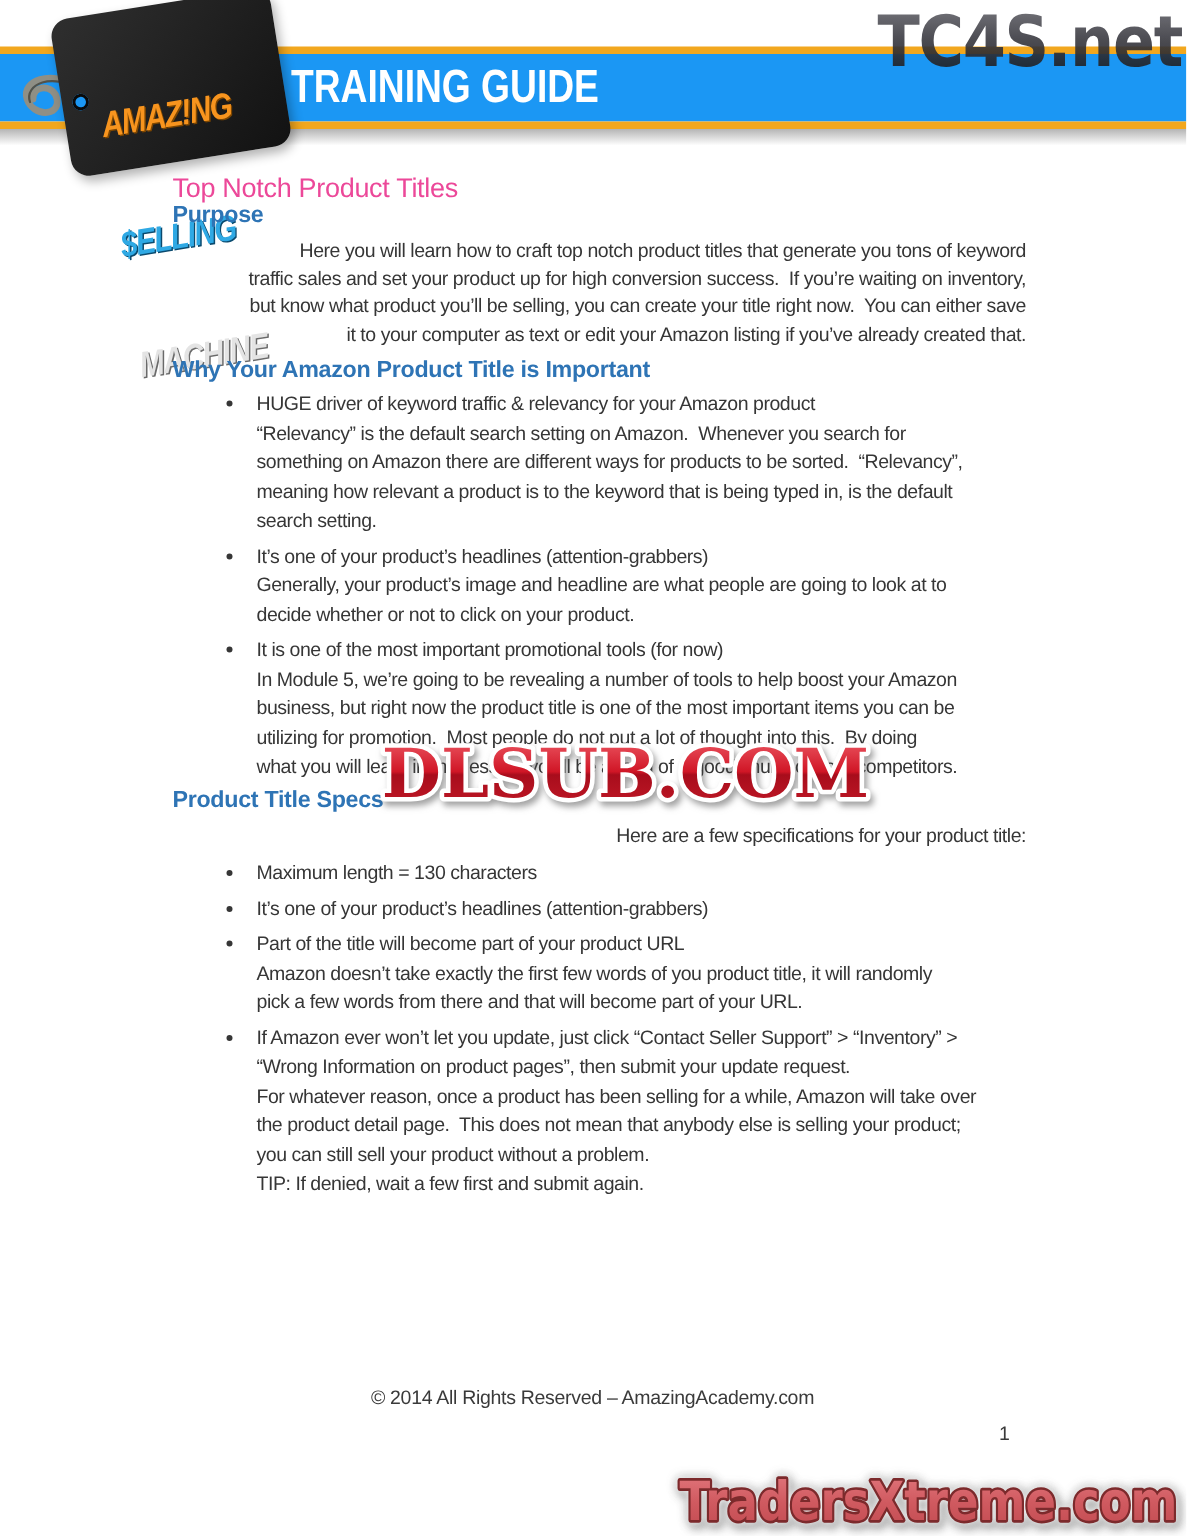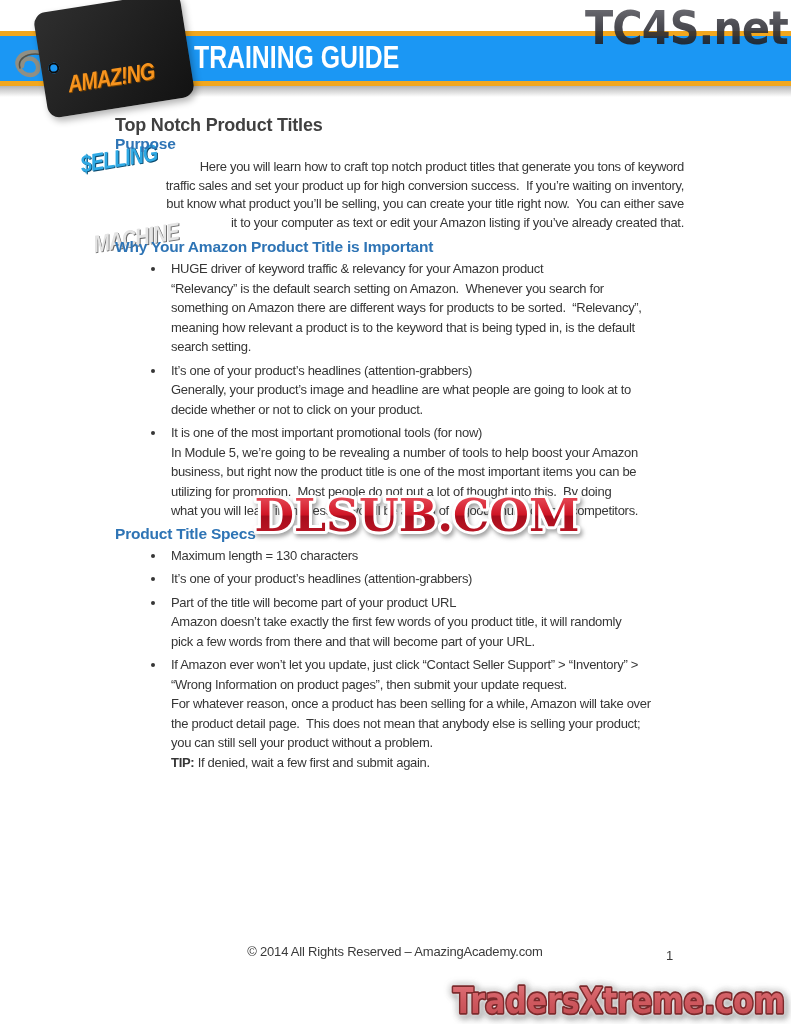--- a/index.html
+++ b/index.html
@@ -42,41 +42,41 @@
   .tl-amazing { color:#F7941E; text-shadow:1px 1px 0 #7d4600; }
   .tl-selling { color:#2FA9E4; text-shadow:1px 1px 0 #0b4a6e; }
   .tl-machine { color:#E4E4E4; text-shadow:1px 1px 0 #6a6a6a; }
   .tag-string { position:absolute; left:8px; top:44px; }
 
   
   .doc {
     position:absolute; left:115px; top:115px; width:575px;
     color:#363636; font-size:13px; letter-spacing:-0.3px;
   }
-  .doc h1 { margin:0; font-size:18px;   line-height:20px; color:#404040; font-weight:bold; letter-spacing:-0.2px; }
+  .doc h1 { margin:0; font-size:18px;   line-height:20px; color:#ec4899; font-weight:normal; letter-spacing:-0.2px; }
   .doc h2 { margin:0; font-size:15.5px; line-height:17px; color:#2E74B5; font-weight:bold; letter-spacing:-0.2px; }
   .doc p  { margin:6px; line-height:18.5px; white-space:pre;text-align:right; }
   .doc ul { margin:0; padding-left:47px; list-style:disc outside; }
   .doc li { margin:4px; padding-left:5px; line-height:19.5px; white-space:pre; }
   .mt-purpose { margin-top:34px; }
   .mt-p1      { margin-top:21px; }
   .mt-why     { margin-top:16px; }
   .mt-ul1     { margin-top:23px; }
   .mt-specs   { margin-top:27px; }
   .mt-p2      { margin-top:21px; }
   .mt-ul2     { margin-top:18px; }
-  .tip-label  { font-weight:bold; }
+  .tip-label  { font-weight:normal; }
 
   
   .dlsub   { position:absolute; left:250px; top:486px; filter:drop-shadow(2px 3px 2px rgba(70,70,70,.5)); }
   .traders { position:absolute; left:448px; top:978px;
              filter:drop-shadow(0 0 2px rgba(255,255,255,.95)) drop-shadow(0 0 3px rgba(175,175,175,.9)) drop-shadow(2px 3px 2px rgba(90,90,90,.45)); }
 
   
-  .footer   { position:absolute; left:125px; top:944px; width:540px; text-align:center;
+  .footer   { position:absolute; left:125px; top:924px; width:540px; text-align:center;
               font-size:13px; color:#3a3a3a; letter-spacing:-0.2px; }
   .page-num { position:absolute; left:666px; top:948px; font-size:13px; color:#3a3a3a; }
 </style>
 </head>
 <body>
 
 <div class="page">
 
   <div class="gold-top"></div>
   <div class="blue-bar"></div>
@@ -131,20 +131,21 @@
 Generally, your product’s image and headline are what people are going to look at to
 decide whether or not to click on your product.</li>
         <li>It is one of the most important promotional tools (for now)
 In Module 5, we’re going to be revealing a number of tools to help boost your Amazon
 business, but right now the product title is one of the most important items you can be
 utilizing for promotion.  Most people do not put a lot of thought into this.  By doing
 what you will learn in this lesson, you’ll be ahead of a good chunk of your competitors.</li>
       </ul>
 
     <h2 class="mt-specs">Product Title Specs</h2>
+    <p class="mt-p2">Here are a few specifications for your product title:</p>
     <ul class="mt-ul2">
         <li>Maximum length = 130 characters</li>
         <li>It’s one of your product’s headlines (attention-grabbers)</li>
         <li>Part of the title will become part of your product URL
 Amazon doesn’t take exactly the first few words of you product title, it will randomly
 pick a few words from there and that will become part of your URL.</li>
         <li><span>If Amazon ever won’t let you update, just click “Contact Seller Support” &gt; “Inventory” &gt;
 “Wrong Information on product pages”, then submit your update request.
 For whatever reason, once a product has been selling for a while, Amazon will take over
 the product detail page.  This does not mean that anybody else is selling your product;

